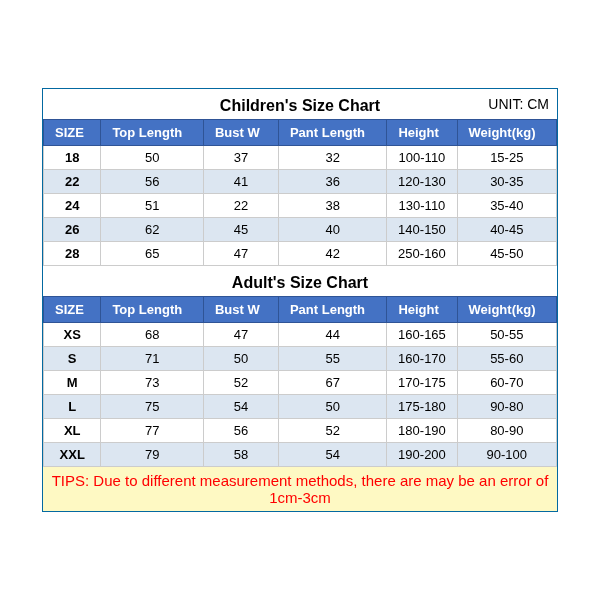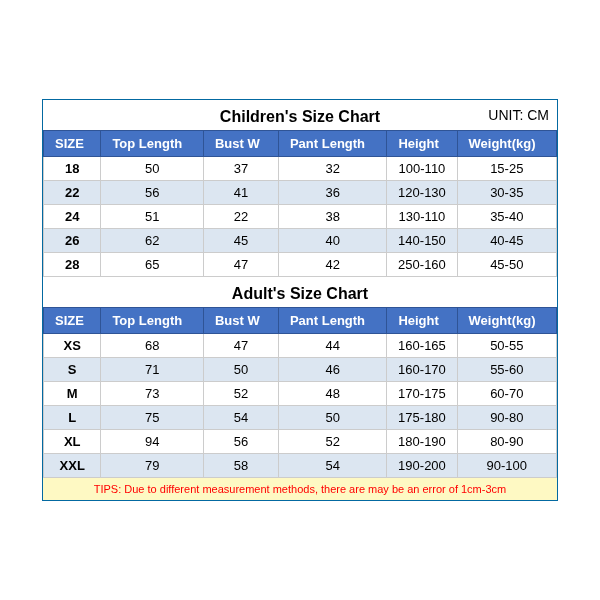--- a/index.html
+++ b/index.html
@@ -56,21 +56,21 @@
     }
     tr:nth-child(odd) td {
       background: #fff;
     }
     td:first-child {
       font-weight: bold;
     }
     .tips {
       text-align: center;
       color: red;
-      font-size: 11px;
+      font-size: 15px;
       padding: 5px 4px;
     }
   </style>
 </head>
 <body>
 
 <div class="chart-container">
 
   <div class="section-title">
     <span>Children's Size Chart</span>
@@ -153,43 +153,43 @@
           <td>68</td>
           <td>47</td>
           <td>44</td>
           <td>160-165</td>
           <td>50-55</td>
         </tr>
         <tr>
           <td>S</td>
           <td>71</td>
           <td>50</td>
-          <td>46</td>
+          <td>55</td>
           <td>160-170</td>
           <td>55-60</td>
         </tr>
         <tr>
           <td>M</td>
           <td>73</td>
           <td>52</td>
-          <td>48</td>
+          <td>67</td>
           <td>170-175</td>
           <td>60-70</td>
         </tr>
         <tr>
           <td>L</td>
           <td>75</td>
           <td>54</td>
           <td>50</td>
           <td>175-180</td>
           <td>90-80</td>
         </tr>
         <tr>
           <td>XL</td>
-          <td>94</td>
+          <td>77</td>
           <td>56</td>
           <td>52</td>
           <td>180-190</td>
           <td>80-90</td>
         </tr>
         <tr>
           <td>XXL</td>
           <td>79</td>
           <td>58</td>
           <td>54</td>

